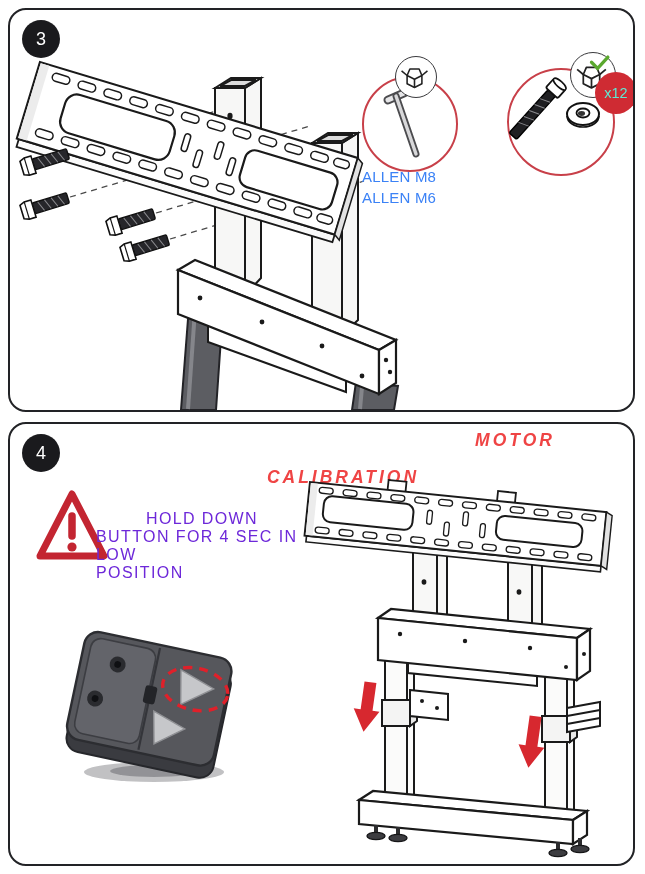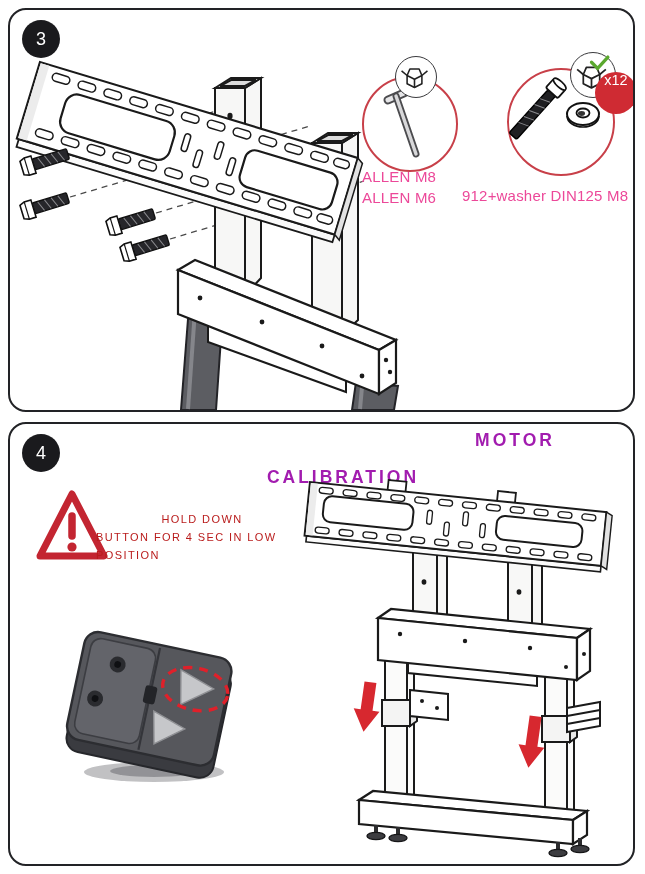--- a/index.html
+++ b/index.html
@@ -5,25 +5,25 @@
   html,body{margin:0;padding:0;background:#ffffff;}
   body{width:645px;height:874px;position:relative;font-family:"Liberation Sans",sans-serif;overflow:hidden;}
   .panel{position:absolute;left:8px;width:627px;border:2px solid #222326;border-radius:18px;box-sizing:border-box;background:#fff;overflow:hidden;}
   #panel3{top:8px;height:404px;}
   #panel4{top:422px;height:444px;}
   .stepbadge{position:absolute;left:12px;top:10px;width:38px;height:38px;border-radius:50%;background:#1a1a1d;color:#fff;
     display:flex;align-items:center;justify-content:center;font-size:18px;z-index:6;}
   .panelsvg{position:absolute;left:0;top:0;width:100%;height:100%;}
   .ring{position:absolute;border:2px solid #c84049;border-radius:50%;background:transparent;}
   .miniCircle{position:absolute;background:#fff;border:1.6px solid #3a3a3d;border-radius:50%;z-index:4;}
-  .qty{position:absolute;width:42px;height:42px;border-radius:50%;background:#cf2b33;color:#ffffff;display:flex;
+  .qty{position:absolute;width:42px;height:42px;border-radius:50%;background:#cf2b33;color:#5eead4;display:flex;align-items:center;
     justify-content:center;font-size:14.5px;z-index:5;}
-  .speclabel{position:absolute;color:#ec4899;font-size:15px;line-height:21px;letter-spacing:.2px;}
-  .titleteal{position:absolute;color:#a21caf;font-weight:600;font-size:17.5px;letter-spacing:3px;text-align:center;}
-  .warntext{position:absolute;color:#b91c1c;font-size:11px;line-height:18px;letter-spacing:1.4px;font-weight:500;}
+  .speclabel{position:absolute;color:#3b82f6;font-size:15px;line-height:21px;letter-spacing:.2px;}
+  .titleteal{position:absolute;color:#ef4444;font-style:italic;font-weight:600;font-size:17.5px;letter-spacing:3px;text-align:center;}
+  .warntext{position:absolute;color:#6d28d9;font-size:16px;line-height:18px;letter-spacing:1.4px;font-weight:500;}
   .warntext .c{text-align:center;}
   .bordergap{position:absolute;background:#fff;z-index:2;}
   svg{display:block;}
 </style>
 </head>
 <body>
 
 <div class="panel" id="panel3">
   <div class="stepbadge">
     <span>3</span>
@@ -224,21 +224,20 @@
         <polyline points="12,21 15,14 25,14 28,21"></polyline>
         <line x1="20" y1="25" x2="20" y2="34"></line>
       </g>
       <polyline points="20,9 26,15 36,4" fill="none" stroke="#5aa82e" stroke-width="3.2" stroke-linecap="round"></polyline>
     </svg>
   </div>
   <div class="qty" style="left:585px;top:62px;">
     <span>x12</span>
   </div>
   <div class="speclabel" style="left:452px;top:175px;">
-    <div>912+washer DIN125 M8</div>
   </div>
 </div>
 
 <div class="panel" id="panel4">
   <div class="bordergap" style="left:362px;top:-2px;width:80px;height:5px;"></div>
   <div class="stepbadge">
     <span>4</span>
   </div>
 
   <div class="titleteal" style="left:440px;top:6px;width:130px;">MOTOR</div>

